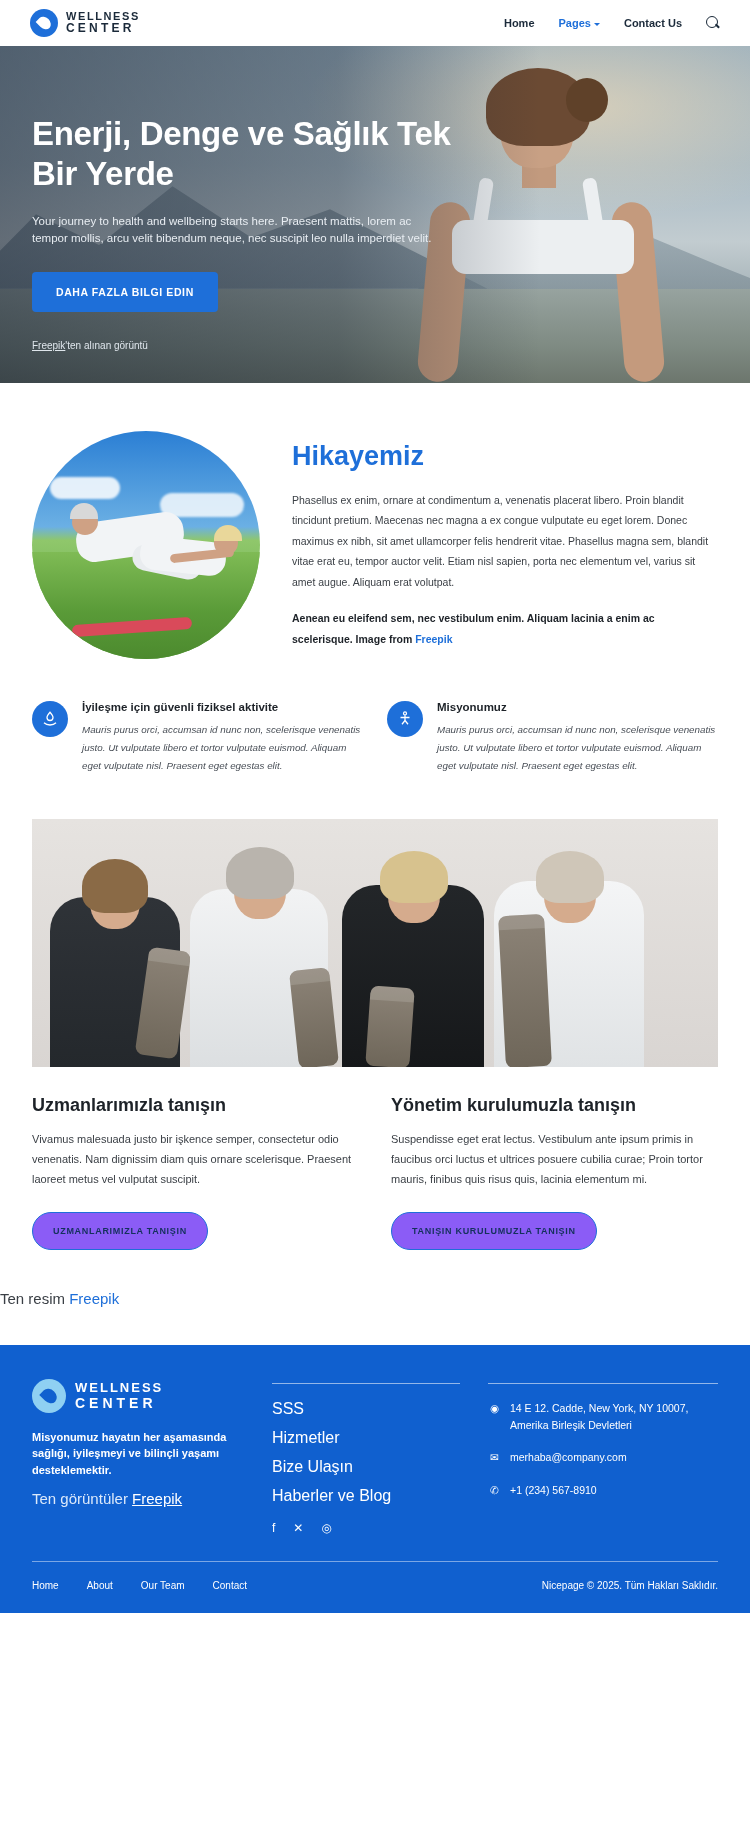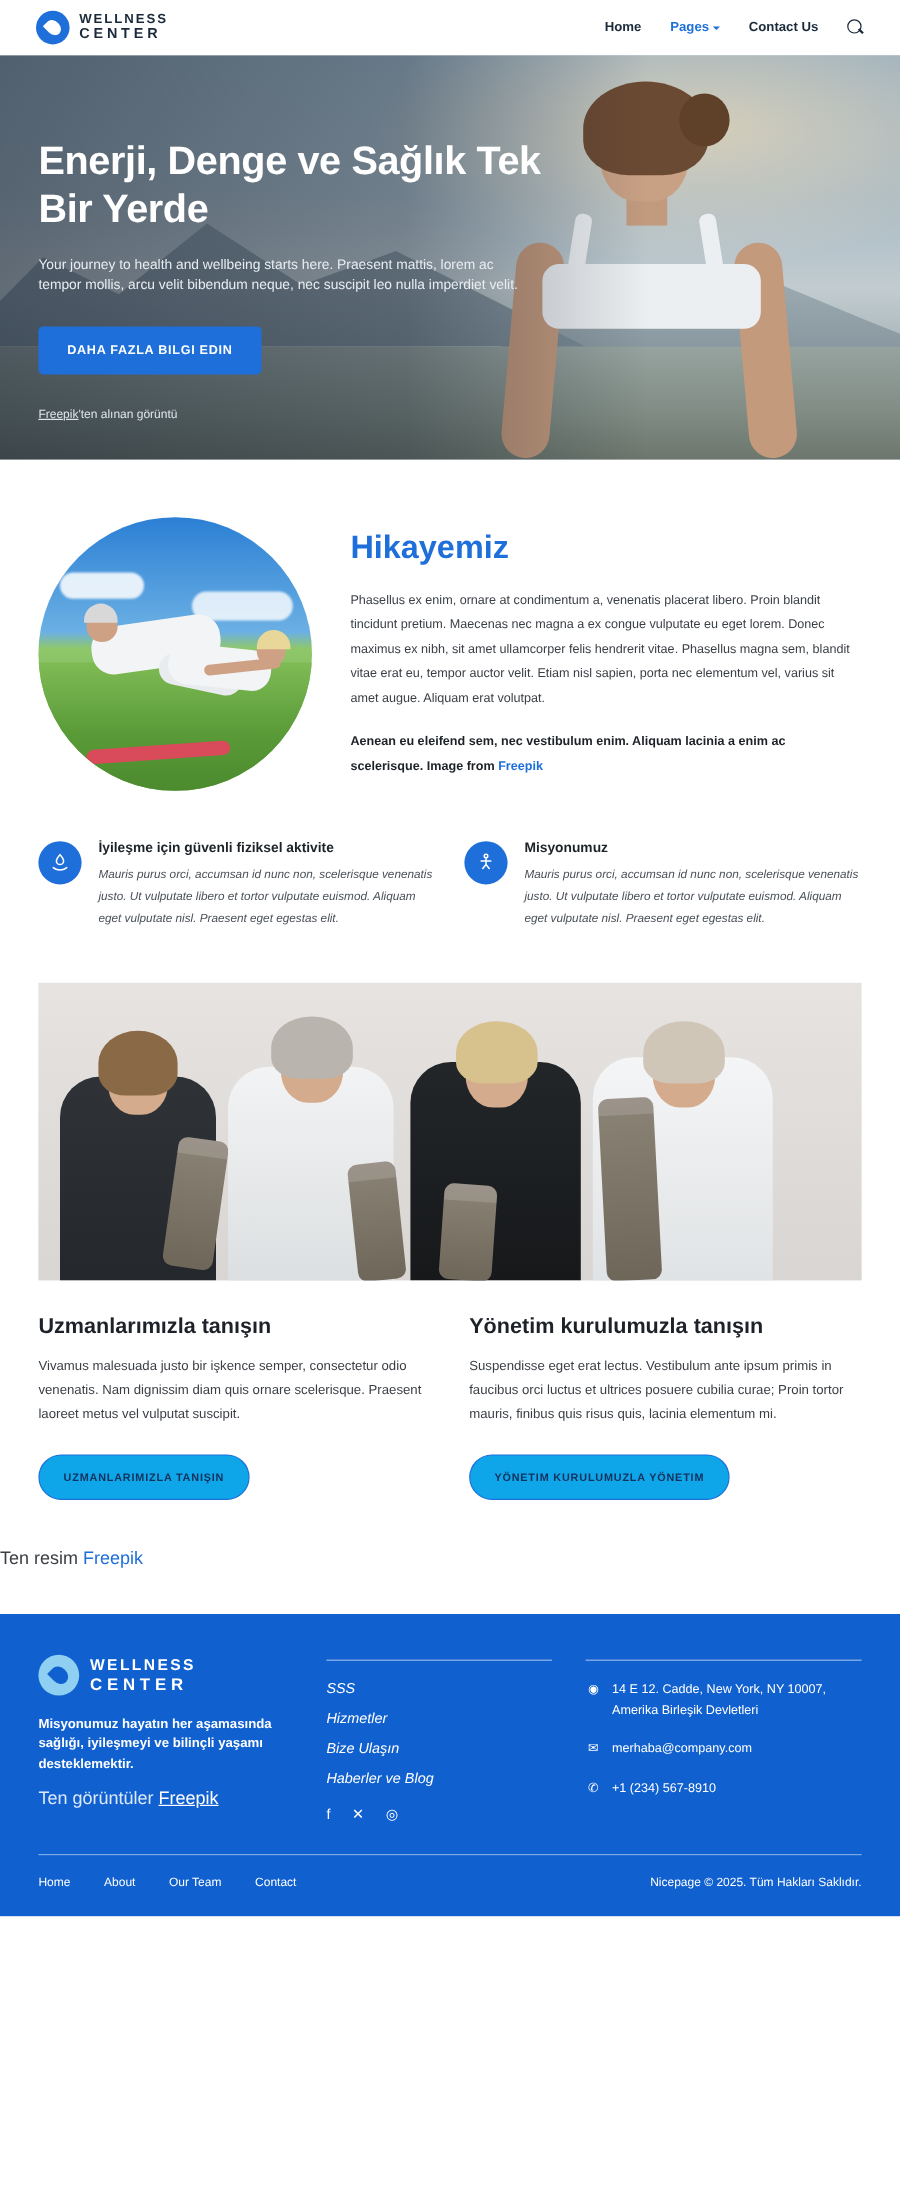--- a/index.html
+++ b/index.html
@@ -259,21 +259,21 @@
     content:""; position:absolute; left:0; top:0; width:100%; height:14px;
     background: rgba(255,255,255,.14); border-radius: 8px 8px 0 0;
   }
 
   
   .two-col { display: flex; gap: 32px; padding: 28px 32px 0 32px; align-items: flex-end; }
   .col { flex: 1; }
   .col-h { font-size: 18px; font-weight: bold; color: #1d2228; margin-bottom: 14px; }
   .col-p { font-size: 11px; line-height: 1.8; color: #3a3f45; }
   .outline-btn {
-    margin-top: 22px; display: inline-block; background: #0ea5e9;
+    margin-top: 22px; display: inline-block; background: #8b5cf6;
     border: 1px solid #1e6fd9; color: #14315c;
     font-size: 9px; font-weight: bold; letter-spacing: .7px;
     padding: 13px 20px; border-radius: 22px; cursor: pointer;
     font-family: "Liberation Sans", sans-serif;
   }
   .credit-center {
     text-align: left; font-size: 15px; color: #3a3f45; padding: 40px 0 38px 0;
   }
   .credit-center a { color: #1e6fd9; text-decoration: none; }
 
@@ -292,23 +292,22 @@
   }
   .f-brand-text .l1 { font-size: 13px; font-weight: bold; letter-spacing: 2px; }
   .f-brand-text .l2 { font-size: 14px; font-weight: bold; letter-spacing: 4px; }
   .f-tagline { margin-top: 16px; font-size: 11px; font-weight: bold; line-height: 1.5; }
   .f-credit { margin-top: 12px; font-size: 15px; color: #dbe9fb; }
   .f-credit a { color: #ffffff; text-decoration: underline; }
 
   .f-links { width: 188px; padding-top: 4px; }
   .f-rule { height: 1px; background: rgba(255,255,255,.55); margin-bottom: 16px; }
   .f-links a {
-    display: block; font-size: 12px; color: #ffffff; text-decoration: none;
+    display: block; font-size: 16px; color: #ffffff; text-decoration: none;
     margin-bottom: 11px;
-    font-style: italic;
   }
   .f-social { display: flex; gap: 18px; margin-top: 16px; }
   .f-social span { font-size: 12px; cursor: pointer; }
 
   .f-contact { flex: 1; padding-top: 4px; }
   .f-crule { height: 1px; background: rgba(255,255,255,.55); margin-bottom: 16px; }
   .f-crow { display: flex; gap: 9px; margin-bottom: 16px; font-size: 10.5px; line-height: 1.6; }
   .f-crow .ic { width: 13px; flex: 0 0 13px; text-align: center; }
 
   .footer-divider { height: 1px; background: rgba(255,255,255,.45); margin: 26px 0 18px 0; }
@@ -444,21 +443,21 @@
 
 <div class="two-col">
   <div class="col">
     <div class="col-h">Uzmanlarımızla tanışın</div>
     <div class="col-p">Vivamus malesuada justo bir işkence semper, consectetur odio venenatis. Nam dignissim diam quis ornare scelerisque. Praesent laoreet metus vel vulputat suscipit.</div>
     <button class="outline-btn">UZMANLARIMIZLA TANIŞIN</button>
   </div>
   <div class="col">
     <div class="col-h">Yönetim kurulumuzla tanışın</div>
     <div class="col-p">Suspendisse eget erat lectus. Vestibulum ante ipsum primis in faucibus orci luctus et ultrices posuere cubilia curae; Proin tortor mauris, finibus quis risus quis, lacinia elementum mi.</div>
-    <button class="outline-btn">YÖNETIM KURULUMUZLA YÖNETIM</button>
+    <button class="outline-btn">TANIŞIN KURULUMUZLA TANIŞIN</button>
   </div>
 </div>
 
 <div class="credit-center">
   <span>Ten resim </span><a href="#">Freepik</a>
 </div>
 
 <div class="footer">
   <div class="footer-top">
 

